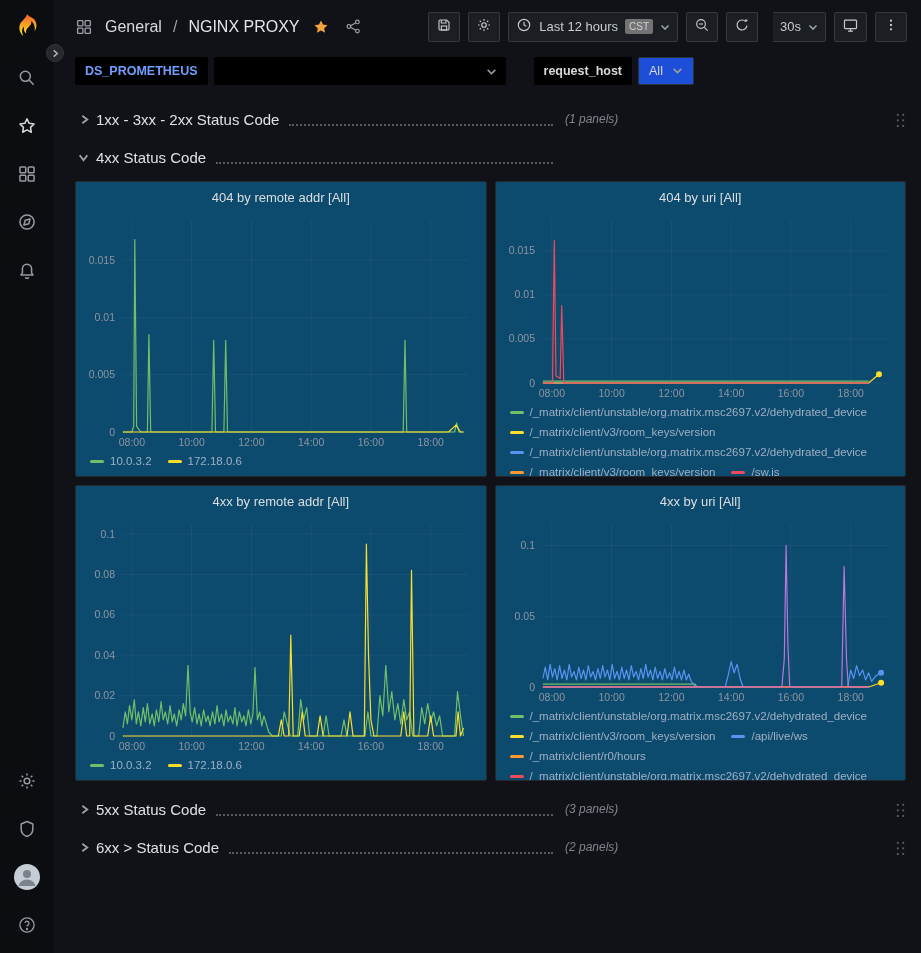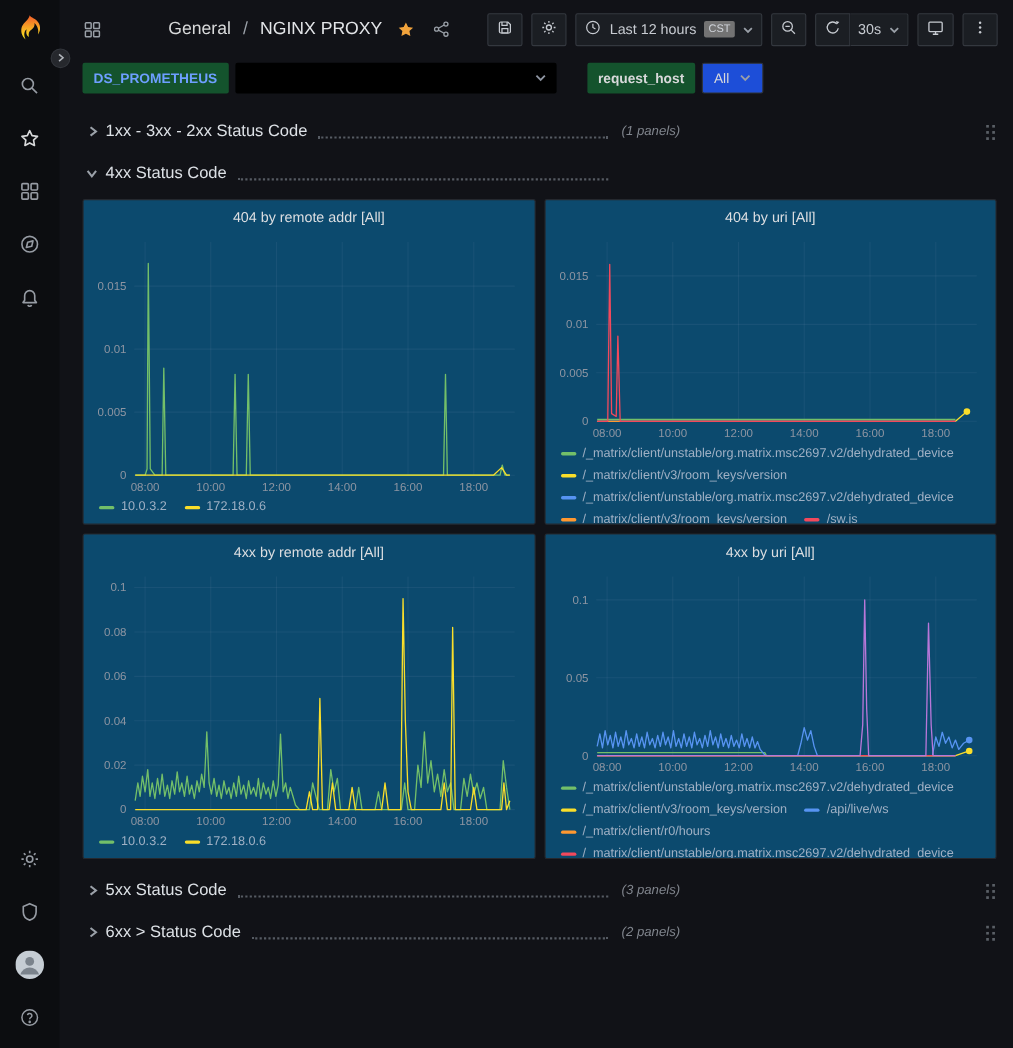--- a/index.html
+++ b/index.html
@@ -13,33 +13,33 @@
   
   .sidebar{position:absolute;left:0;top:0;bottom:0;width:54px;background:#0c0d10;display:flex;flex-direction:column;align-items:center;z-index:5;}
   .side-logo{width:54px;height:54px;display:flex;align-items:center;justify-content:center;cursor:pointer;}
   .side-icon{width:54px;height:48px;display:flex;align-items:center;justify-content:center;cursor:pointer;}
   .side-icon svg{display:block;}
   .side-bottom{margin-top:auto;margin-bottom:4px;display:flex;flex-direction:column;align-items:center;}
   .expand-pill{position:absolute;left:46px;top:44px;width:18px;height:18px;border-radius:50%;background:#26282d;border:1px solid #33363c;display:flex;align-items:center;justify-content:center;cursor:pointer;z-index:9;}
   
   .main{margin-left:54px;height:100%;display:flex;flex-direction:column;}
   .topbar{height:53px;flex:0 0 auto;display:flex;align-items:center;padding:0 14px 0 18px;gap:9px;}
-  .crumb-sec{font-size:16px;color:#d8d9da;cursor:pointer;margin-left:48px;}
+  .crumb-sec{font-size:16px;color:#d8d9da;cursor:pointer;}
   .crumb-sep{font-size:16px;color:#9aa0a8;margin:0 2px;}
   .crumb-title{font-size:16px;color:#e3e5e8;cursor:pointer;}
   .plain-icon{display:flex;align-items:center;justify-content:center;cursor:pointer;padding:0 3px;}
   .tb-right{margin-left:auto;display:flex;align-items:center;gap:8px;}
   .tb-btn{height:30px;min-width:30px;padding:0 7px;background:#1b1e23;border:1px solid #34383f;border-radius:2px;display:flex;align-items:center;justify-content:center;gap:7px;cursor:pointer;color:#c7cbd1;font-size:13px;}
-  .tb-group{display:flex;align-items:center;}
+  .tb-group{display:flex;align-items:center;gap:15px;}
   .tb-group .tb-btn:first-child{border-top-right-radius:0;border-bottom-right-radius:0;}
   .tb-group .tb-btn:last-child{border-left:none;border-top-left-radius:0;border-bottom-left-radius:0;}
   .zone-badge{background:#737373;color:#cfd3d9;font-size:10px;padding:1px 4px;border-radius:2px;line-height:13px;}
   
   .submenu{flex:0 0 auto;display:flex;align-items:center;padding:4px 16px 10px 21px;gap:6px;}
-  .chip{height:28px;display:flex;align-items:center;padding:0 10px;background:#14532d;border-radius:2px;font-size:12.5px;font-weight:600;cursor:default;}
+  .chip{height:28px;display:flex;align-items:center;padding:0 10px;background:#000000;border-radius:2px;font-size:12.5px;font-weight:600;cursor:default;}
   .chip-ds{color:#6e9fff;}
   .value-black{height:28px;width:292px;background:#000;border-radius:2px;display:flex;align-items:center;justify-content:flex-end;padding:0 9px;cursor:pointer;}
   .gap16{width:16px;}
   .all-box{height:28px;background:#1d4ed8;border:1px solid #2f3339;border-radius:2px;display:flex;align-items:center;gap:9px;padding:0 10px;font-size:12.5px;color:#d8d9da;cursor:pointer;}
   
   .dashboard{flex:1;padding:0 15px 0 21px;overflow:hidden;}
   .row-header{display:flex;align-items:center;height:28px;margin-top:10px;cursor:pointer;}
   .row-left{display:flex;align-items:center;width:478px;min-width:0;}
   .chev{display:flex;align-items:center;justify-content:center;width:18px;height:18px;margin-right:3px;flex:0 0 auto;}
   .chev.expanded{transform:rotate(90deg);}

